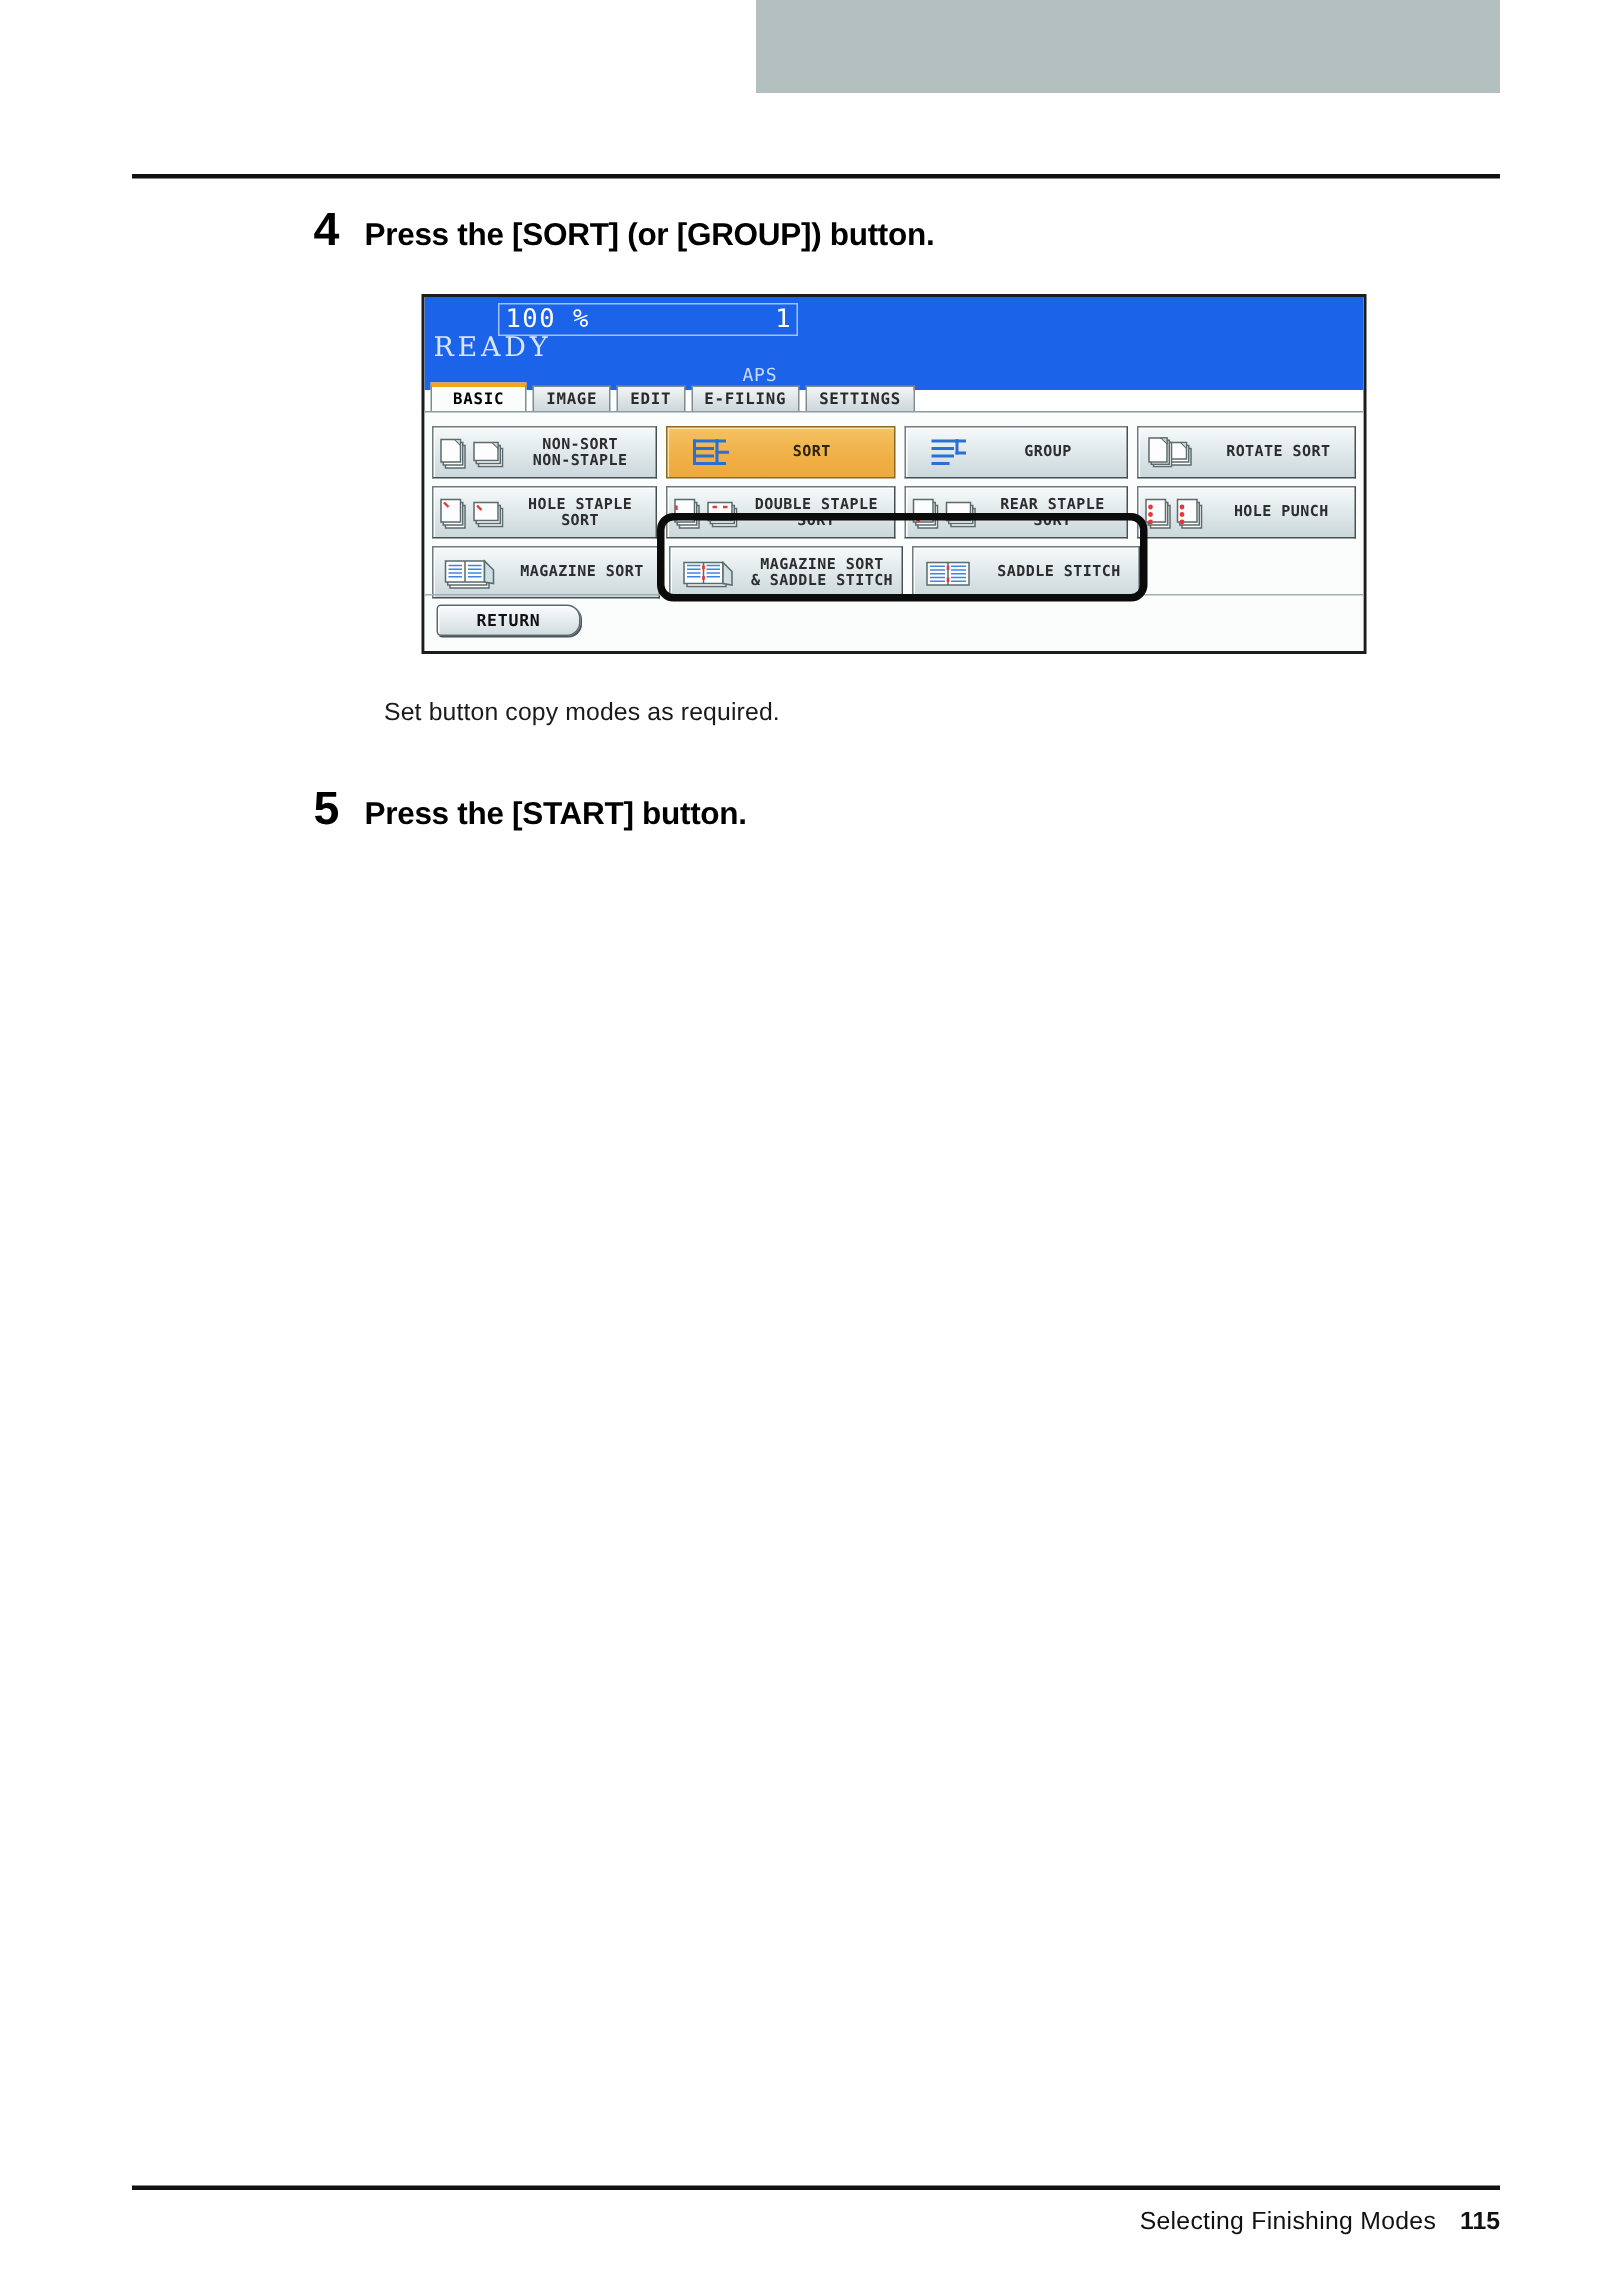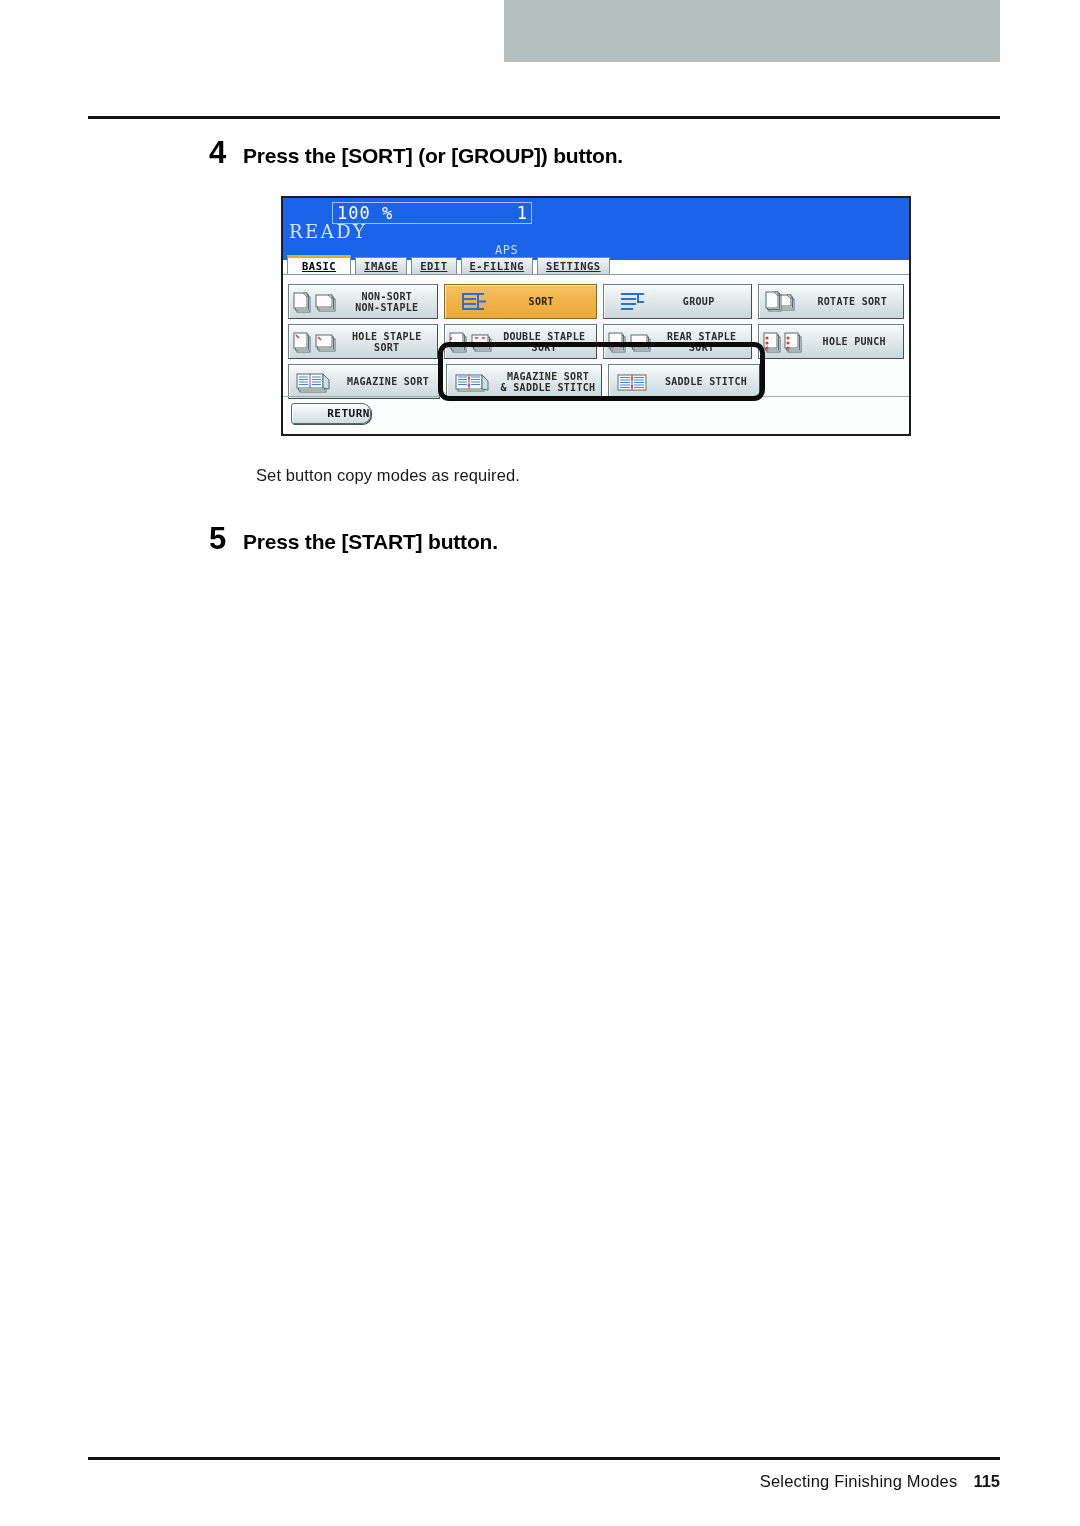--- a/index.html
+++ b/index.html
@@ -154,21 +154,20 @@
     border-bottom: none;
     box-sizing: border-box;
     font-family: "DejaVu Sans Mono", monospace;
     font-size: 10.5px;
     font-weight: bold;
     color: #2b2b2b;
     display: flex;
     align-items: center;
     justify-content: flex-start;
     letter-spacing: 0.5px;
-    text-decoration: underline;
   }
   .tab.active {
     background: #fbfdfd;
     border-top: 3px solid #f0a818;
     color: #000;
     height: 19px;
     padding: 0 14px;
   }
 
   
@@ -250,30 +249,30 @@
     position: absolute;
     left: 0;
     bottom: 0;
     width: 100%;
     height: 38px;
     border-top: 1px solid #9fb0b4;
     box-sizing: border-box;
     padding: 6px 0 0 8px;
   }
   .return-btn {
-    width: 80px;
+    width: 96px;
     height: 21px;
     background: linear-gradient(#fafcfd, #d2dde0);
     border: 1px solid #59686c;
     border-radius: 3px 9px 9px 3px;
     box-shadow: inset 1px 1px 0 #ffffff, 1px 1px 0 #4a5457;
     box-sizing: border-box;
     display: flex;
     align-items: center;
-    justify-content: flex-end;
+    justify-content: center;
     font-family: "DejaVu Sans Mono", monospace;
     font-size: 11px;
     font-weight: bold;
     color: #111;
     letter-spacing: 0.5px;
   }
 
   
   .footer-rule {
     position: absolute;

